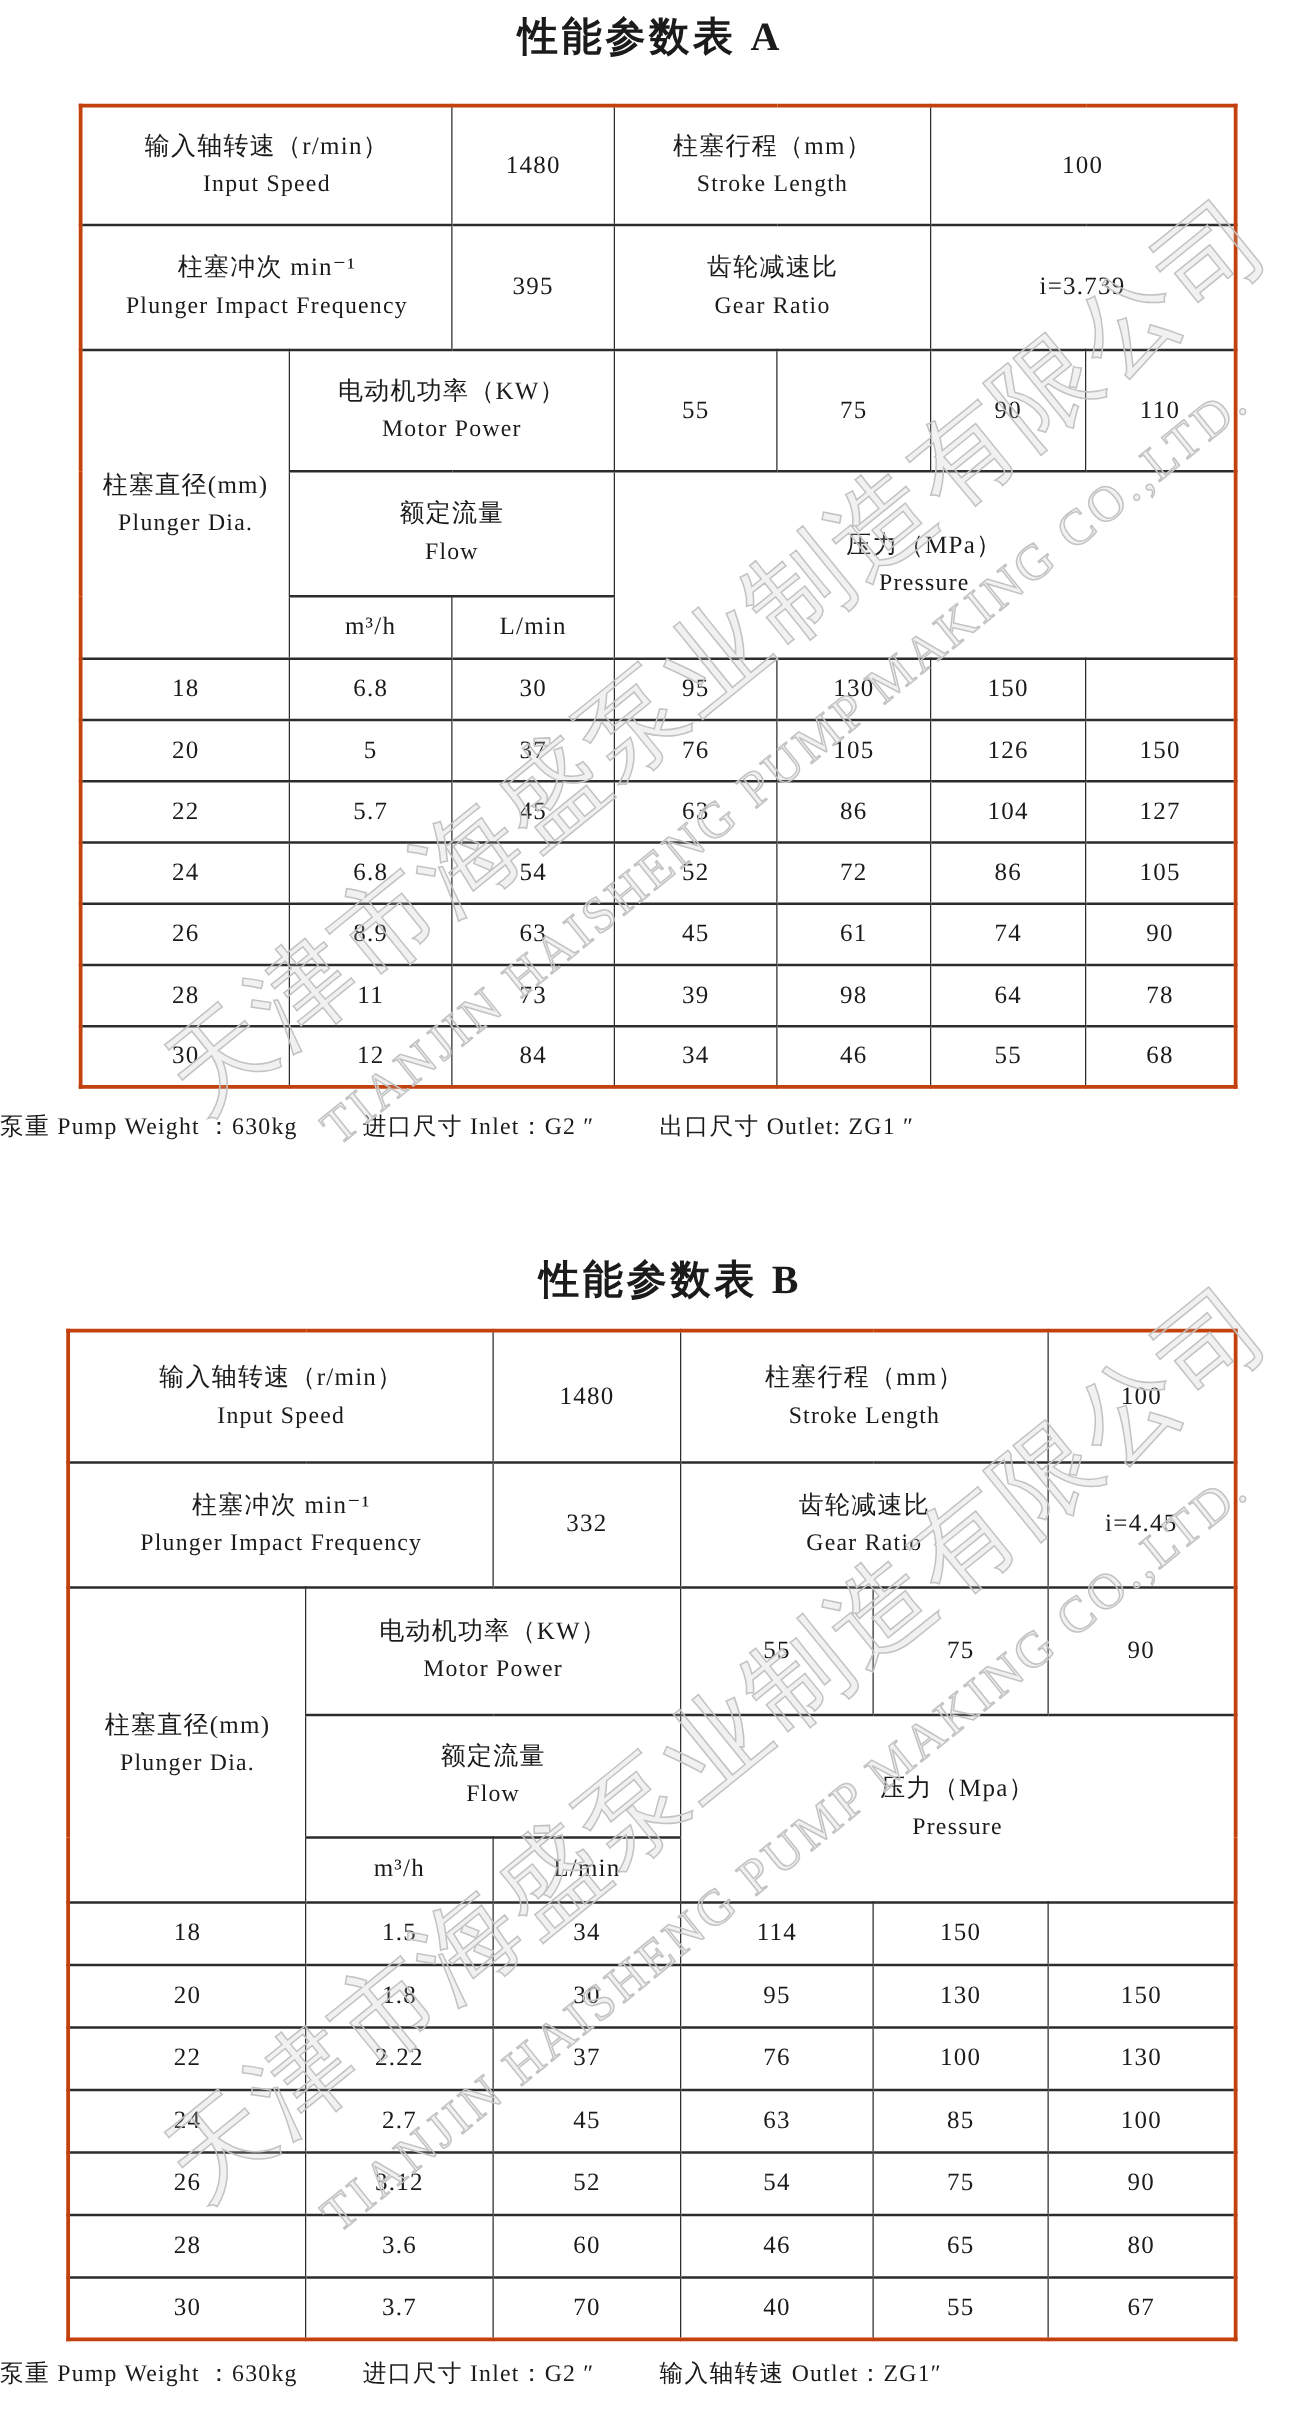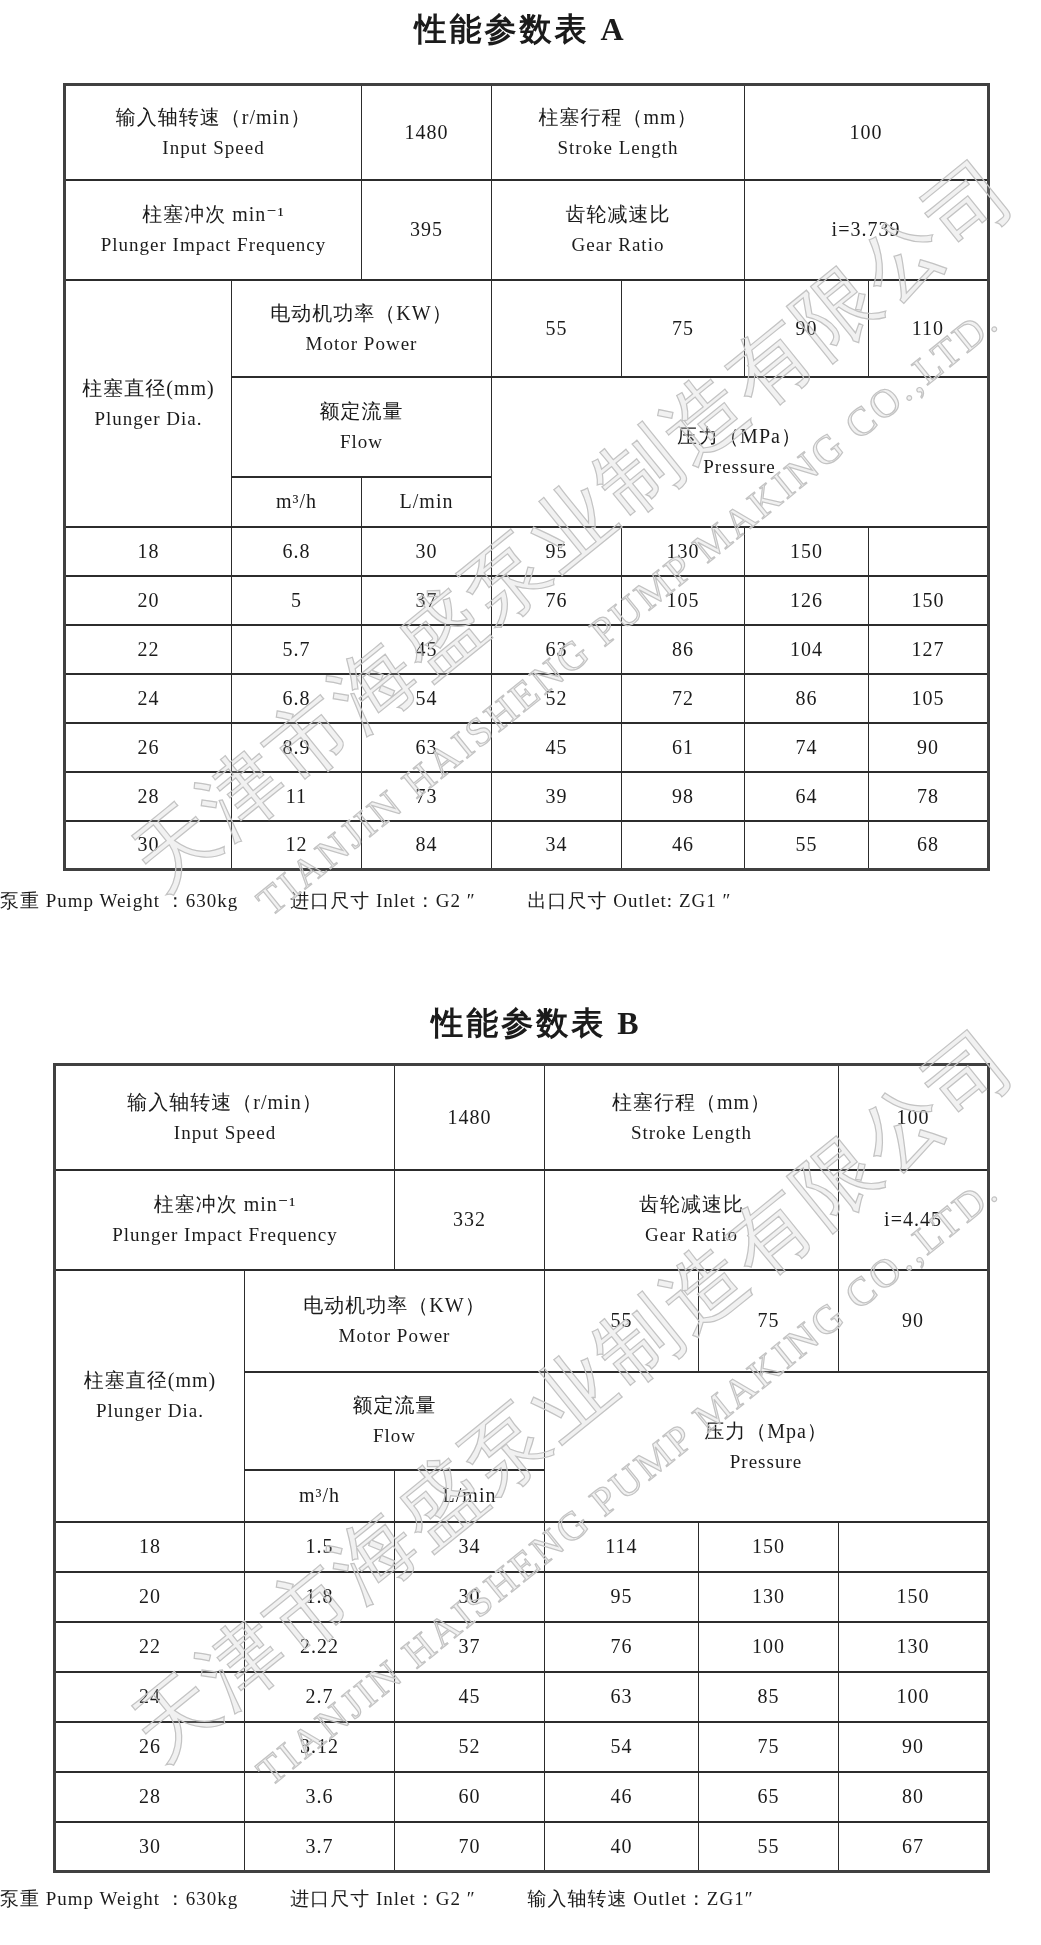--- a/index.html
+++ b/index.html
@@ -9,21 +9,21 @@
   }
   .title{
     position:absolute;left:0;width:100%;text-align:center;
     font-size:32px;font-weight:bold;letter-spacing:3px;
   }
   #title-a{top:8px;}
   #title-b{top:1002px;padding-left:16px;}
 
   table.spec{
     position:absolute;border-collapse:collapse;table-layout:fixed;
-    border:3px solid #404040;background:transparent;
+    border:3px solid #c2410c;background:transparent;
   }
   #table-a{left:63px;top:83px;width:924px;}
   #table-b{left:53px;top:1063px;width:934px;}
   td{
     border:1.6px solid #2c2c2c;border-top-width:2.8px;border-bottom-width:2.8px;
     text-align:center;vertical-align:middle;padding:0;background:transparent;
     font-size:20px;letter-spacing:1px;
   }
   .cn{font-size:20px;line-height:1.55;letter-spacing:1px;}
   .en{font-size:19px;line-height:1.55;letter-spacing:1px;}

